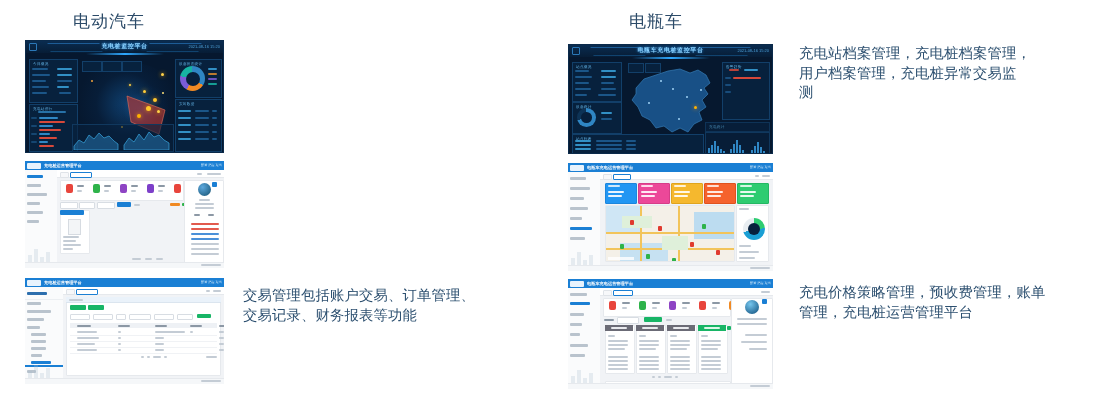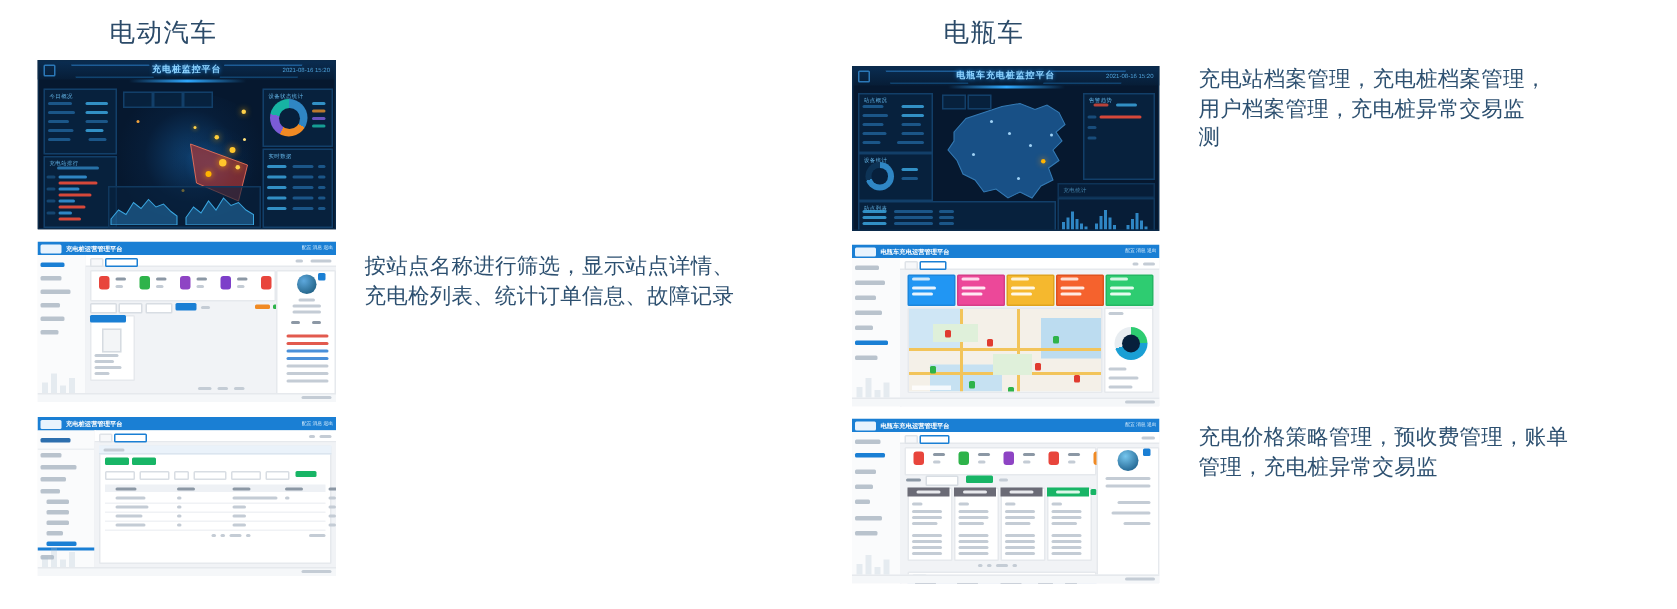--- a/index.html
+++ b/index.html
@@ -324,22 +324,20 @@
         <div class="cellline" style="right:5px;top:73px;width:28px;"></div>
         <div class="cellline" style="right:5px;top:78px;width:28px;"></div>
         <div class="cellline" style="right:5px;top:83px;width:28px;"></div>
       </div>
 
       <div class="adm-footer"></div>
       <div class="cellline" style="right:3px;bottom:2px;width:20px;"></div>
     </div>
   </div>
 
-  <div class="desc" id="desc-2" style="white-space:pre-line;">按站点名称进行筛选，显示站点详情、
-充电枪列表、统计订单信息、故障记录</div>
 
   <div class="shot" id="shot-ev-3">
     <div class="adm">
       <div class="adm-top"></div>
       <div class="adm-logo"></div>
       <div class="adm-appname">充电桩运营管理平台</div>
       <div class="adm-topright">配置 消息 退出</div>
 
       <div class="adm-side adm-side-wide">
         <div class="side-item" style="top:5px;width:20px;background:#2d6fae;"></div>
@@ -423,20 +421,22 @@
         <div class="cellline" style="left:90px;top:69px;width:8px;"></div>
         <div class="cellline" style="left:101px;top:69px;width:3px;"></div>
         <div class="cellline" style="right:7px;top:69px;width:11px;"></div>
       </div>
 
       <div class="adm-footer"></div>
       <div class="cellline" style="right:3px;bottom:2px;width:20px;"></div>
     </div>
   </div>
 
+  <div class="desc" id="desc-3" style="white-space:pre-line;">交易管理包括账户交易、订单管理、
+交易记录、财务报表等功能</div>
 
   <div class="shot" id="shot-eb-1">
     <div class="bi">
       <div class="bi-hdr"></div>
       <div class="bi-hdr-wing l"></div>
       <div class="bi-hdr-wing r"></div>
       <div class="bi-hdr-left"></div>
       <div class="bi-hdr-title">电瓶车充电桩监控平台</div>
       <div class="bi-hdr-right">2021-08-16 15:20</div>
       <div class="bi-underline"></div>
@@ -753,15 +753,15 @@
         <div class="cellline" style="right:6px;top:53px;width:26px;"></div>
         <div class="cellline" style="right:6px;top:60px;width:18px;"></div>
       </div>
 
       <div class="adm-footer"></div>
       <div class="cellline" style="right:3px;bottom:2px;width:20px;"></div>
     </div>
   </div>
 
   <div class="desc" id="desc-6" style="white-space:pre-line;">充电价格策略管理，预收费管理，账单
-管理，充电桩异常交易监</div>
+管理，充电桩运营管理平台</div>
 
 </div>
 
 </body></html>

